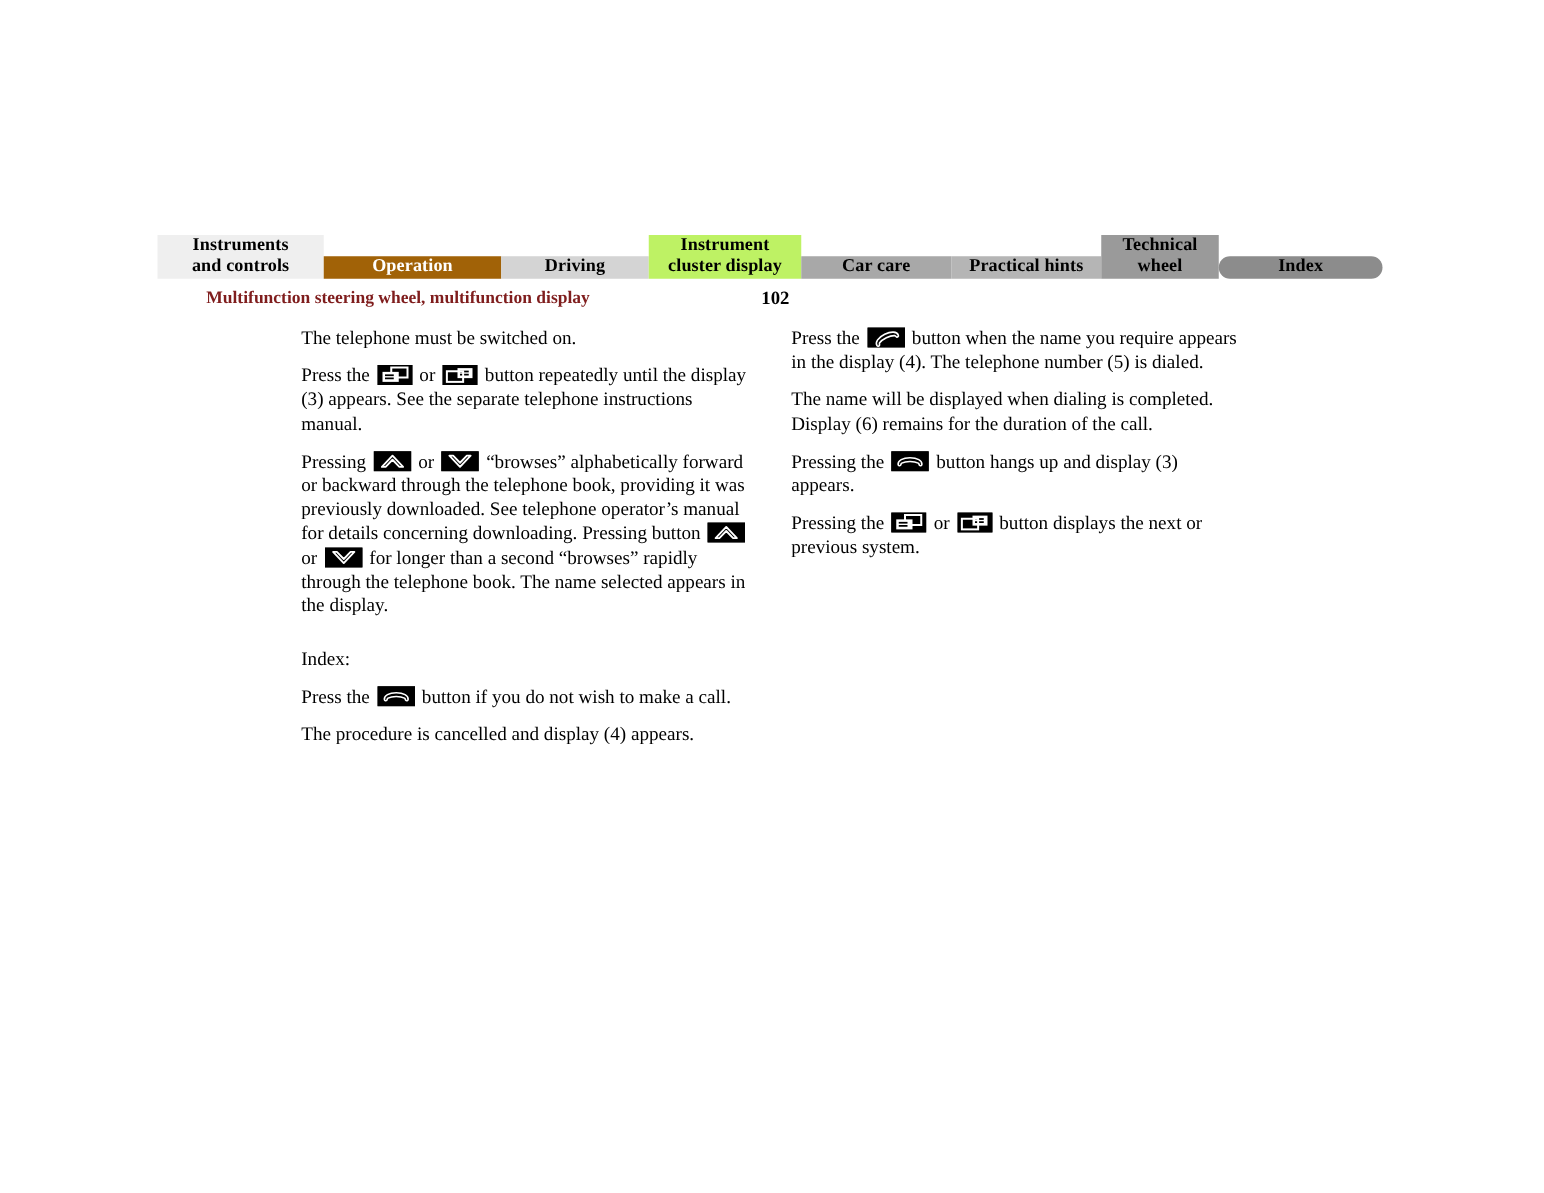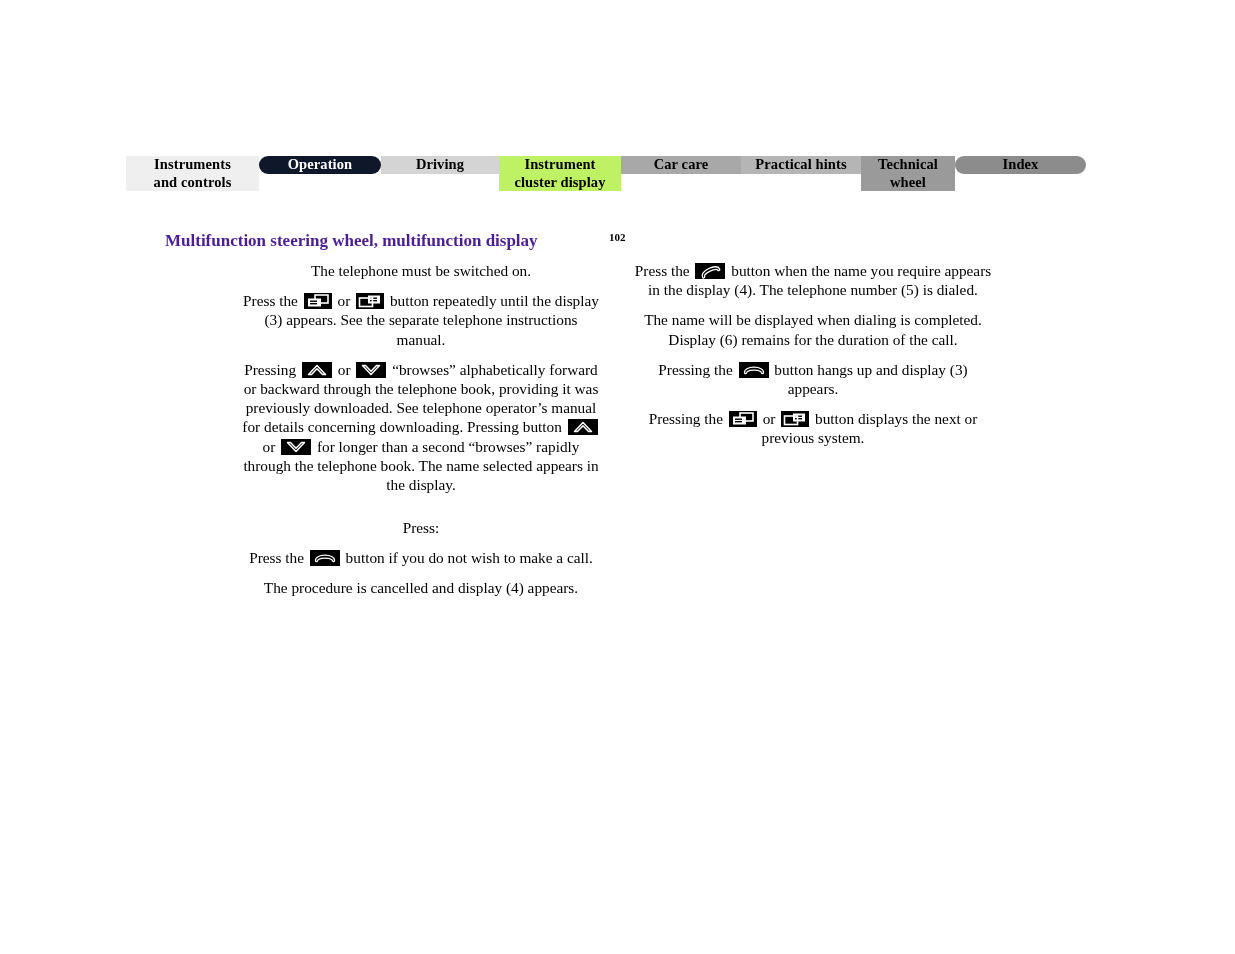--- a/index.html
+++ b/index.html
@@ -18,41 +18,41 @@
   }
 
   
   .tab-bar {
     position: absolute;
     left: 126px;
     top: 156px;
     width: 982px;
     height: 67px;
     display: flex;
-    align-items: flex-start;
+    align-items: flex-end;
   }
   .tab {
     display: flex;
     align-items: center;
     justify-content: center;
     text-align: center;
     font-family: "Liberation Serif", "DejaVu Serif", serif;
     font-weight: bold;
     font-size: 14.5px;
     line-height: 1.22;
     color: #000000;
     letter-spacing: 0.1px;
     padding: 0 4px;
     box-sizing: border-box;
     user-select: none;
   }
   .tab-line { display: block; }
 
   .tab.t0 { width: 133px; background: #efefef; }
-  .tab.t1 { width: 122px; background: #0f172a; color: #ffffff; border-radius: 23px; }
+  .tab.t1 { width: 142px; background: #a16207; color: #ffffff; }
   .tab.t2 { width: 118px; background: #d4d4d4; }
   .tab.t3 { width: 122px; background: #bef264; }
   .tab.t4 { width: 120px; background: #b5b5b5; }
   .tab.t5 { width: 120px; background: #a8a8a8; }
   .tab.t6 { width: 94px; background: #9a9a9a; }
   .tab.t7 { width: 131px; background: #8c8c8c; border-radius: 15px; }
 
   
   .running-head {
     position: absolute;
@@ -60,48 +60,48 @@
     top: 231px;
     width: 940px;
     height: 20px;
   }
   .running-head-title {
     position: absolute;
     left: 0;
     top: 0;
     font-family: "Liberation Serif", "DejaVu Serif", serif;
     font-weight: bold;
-    font-size: 17px;
-    color: #4c1d95;
+    font-size: 14px;
+    color: #7f1d1d;
     white-space: nowrap;
     text-align: center;
   }
   .running-head-page {
     position: absolute;
     left: 444px;
     top: 0;
     font-family: "Liberation Serif", "DejaVu Serif", serif;
     font-weight: bold;
-    font-size: 11px;
+    font-size: 15px;
     color: #000000;
   }
 
   
   .col {
     position: absolute;
     top: 261px;
     font-size: 15.3px;
     line-height: 1.255;
   }
   .col-left  { left: 241px; width: 360px; }
   .col-right { left: 633px; width: 360px; }
 
   .para {
     margin: 0 0 11px 0;
-    text-align: center;
+    text-align: left;
   }
   .para.gap-top { margin-top: 24px; }
 
   
   .btn-icon {
     display: inline-block;
     vertical-align: -3px;
     background: #000000;
     position: relative;
     margin: 0 2px;
@@ -231,21 +231,21 @@
     <span class="btn-icon ico-arr">
       <svg width="30" height="16" viewBox="0 0 30 16">
         <rect x="0" y="0" width="30" height="16" fill="#000"></rect>
         <polygon points="15,12.5 6.5,3.5 9.5,3.5 15,9.2 20.5,3.5 23.5,3.5" fill="none" stroke="#fff" stroke-width="1.5" stroke-linejoin="round"></polygon>
       </svg>
     </span>
     <span>for longer than a second “browses” rapidly through the telephone book. The name selected appears in the display.</span>
   </p>
 
   <p class="para gap-top">
-    <span>Press:</span>
+    <span>Index:</span>
   </p>
 
   <p class="para">
     <span>Press the</span>
     <span class="btn-icon ico-ph">
       <svg width="30" height="16" viewBox="0 0 30 16">
         <rect x="0" y="0" width="30" height="16" fill="#000"></rect>
         <path d="M5.5 10.6 C5.2 7.4 9.2 5.2 15 5.2 C20.8 5.2 24.8 7.4 24.5 10.6
                  C24.4 11.6 23.2 11.9 22.6 11.2 C22.1 10.6 22.3 9.9 21.6 9.5
                  C19.9 8.6 17.6 8.2 15 8.2 C12.4 8.2 10.1 8.6 8.4 9.5

